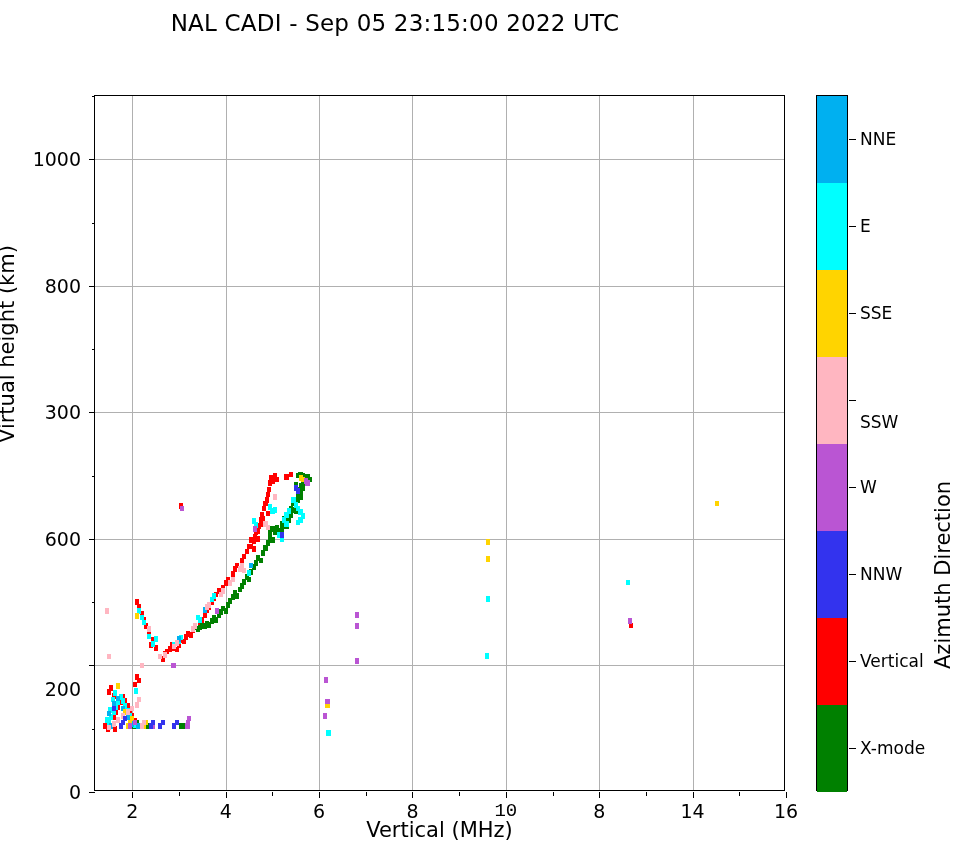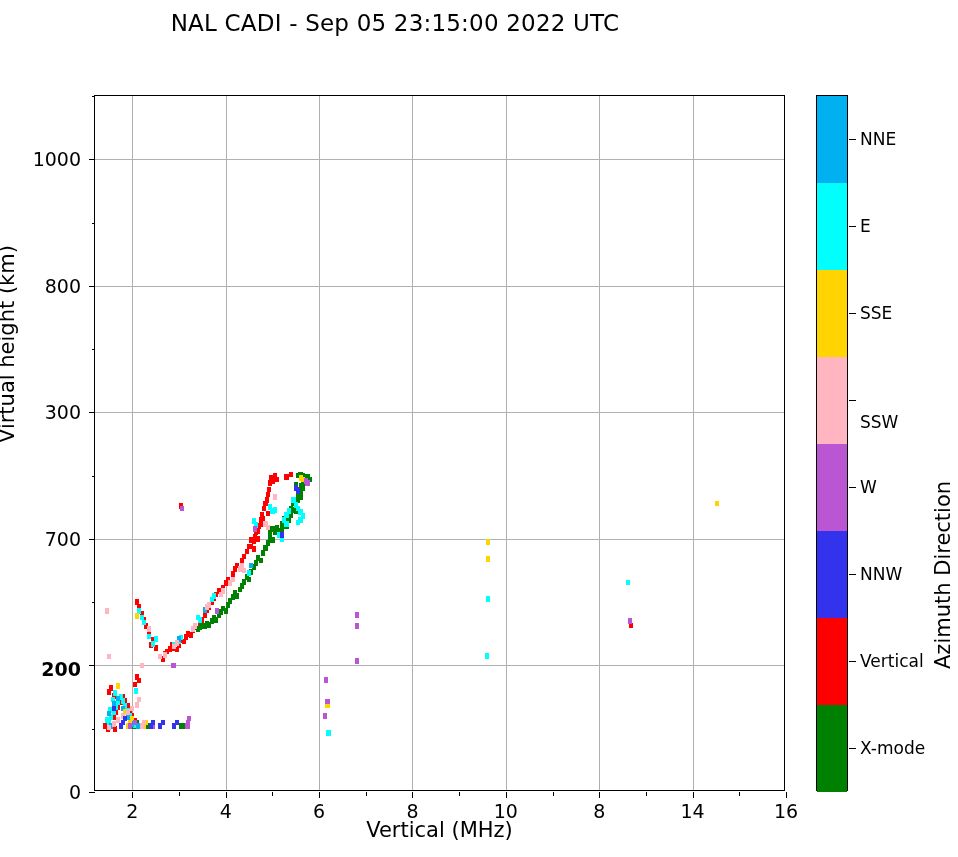--- a/index.html
+++ b/index.html
@@ -400,40 +400,40 @@
     </div>
 <div class="xtick" style="left: 37.3514px;"></div>
     <div class="xlab" style="left: 37.3514px;">2</div>
     <div class="xtick" style="left: 130.73px;"></div>
     <div class="xlab" style="left: 130.73px;">4</div>
     <div class="xtick" style="left: 224.108px;"></div>
     <div class="xlab" style="left: 224.108px;">6</div>
     <div class="xtick" style="left: 317.486px;"></div>
     <div class="xlab" style="left: 317.486px;">8</div>
     <div class="xtick" style="left: 410.865px;"></div>
-    <div class="xlab" style="left: 410.865px;">10</div>
+    <div class="xlab" style="left: 410.865px; font-family: Liberation Mono, monospace;">10</div>
     <div class="xtick" style="left: 504.243px;"></div>
     <div class="xlab" style="left: 504.243px;">8</div>
     <div class="xtick" style="left: 597.622px;"></div>
     <div class="xlab" style="left: 597.622px;">14</div>
     <div class="xtick" style="left: 691px;"></div>
     <div class="xlab" style="left: 691px;">16</div>
     <div class="xminor" style="left: 84.0405px;"></div>
     <div class="xminor" style="left: 177.419px;"></div>
     <div class="xminor" style="left: 270.797px;"></div>
     <div class="xminor" style="left: 364.176px;"></div>
     <div class="xminor" style="left: 457.554px;"></div>
     <div class="xminor" style="left: 550.932px;"></div>
     <div class="xminor" style="left: 644.311px;"></div>
     <div class="ytick" style="top: 696px;"></div>
     <div class="ylab" style="top: 696px;">0</div>
     <div class="ytick" style="top: 569.455px;"></div>
-    <div class="ylab" style="top: 573px; font-weight: bold;">200</div>
+    <div class="ylab" style="top: 593px;">200</div>
     <div class="ytick" style="top: 442.909px;"></div>
-    <div class="ylab" style="top: 442.909px;">700</div>
+    <div class="ylab" style="top: 442.909px;">600</div>
     <div class="ytick" style="top: 316.364px;"></div>
     <div class="ylab" style="top: 316.364px;">300</div>
     <div class="ytick" style="top: 189.818px;"></div>
     <div class="ylab" style="top: 189.818px;">800</div>
     <div class="ytick" style="top: 63.2727px;"></div>
     <div class="ylab" style="top: 63.2727px;">1000</div>
     <div class="yminor" style="top: 632.727px;"></div>
     <div class="yminor" style="top: 506.182px;"></div>
     <div class="yminor" style="top: 379.636px;"></div>
     <div class="yminor" style="top: 253.091px;"></div>

